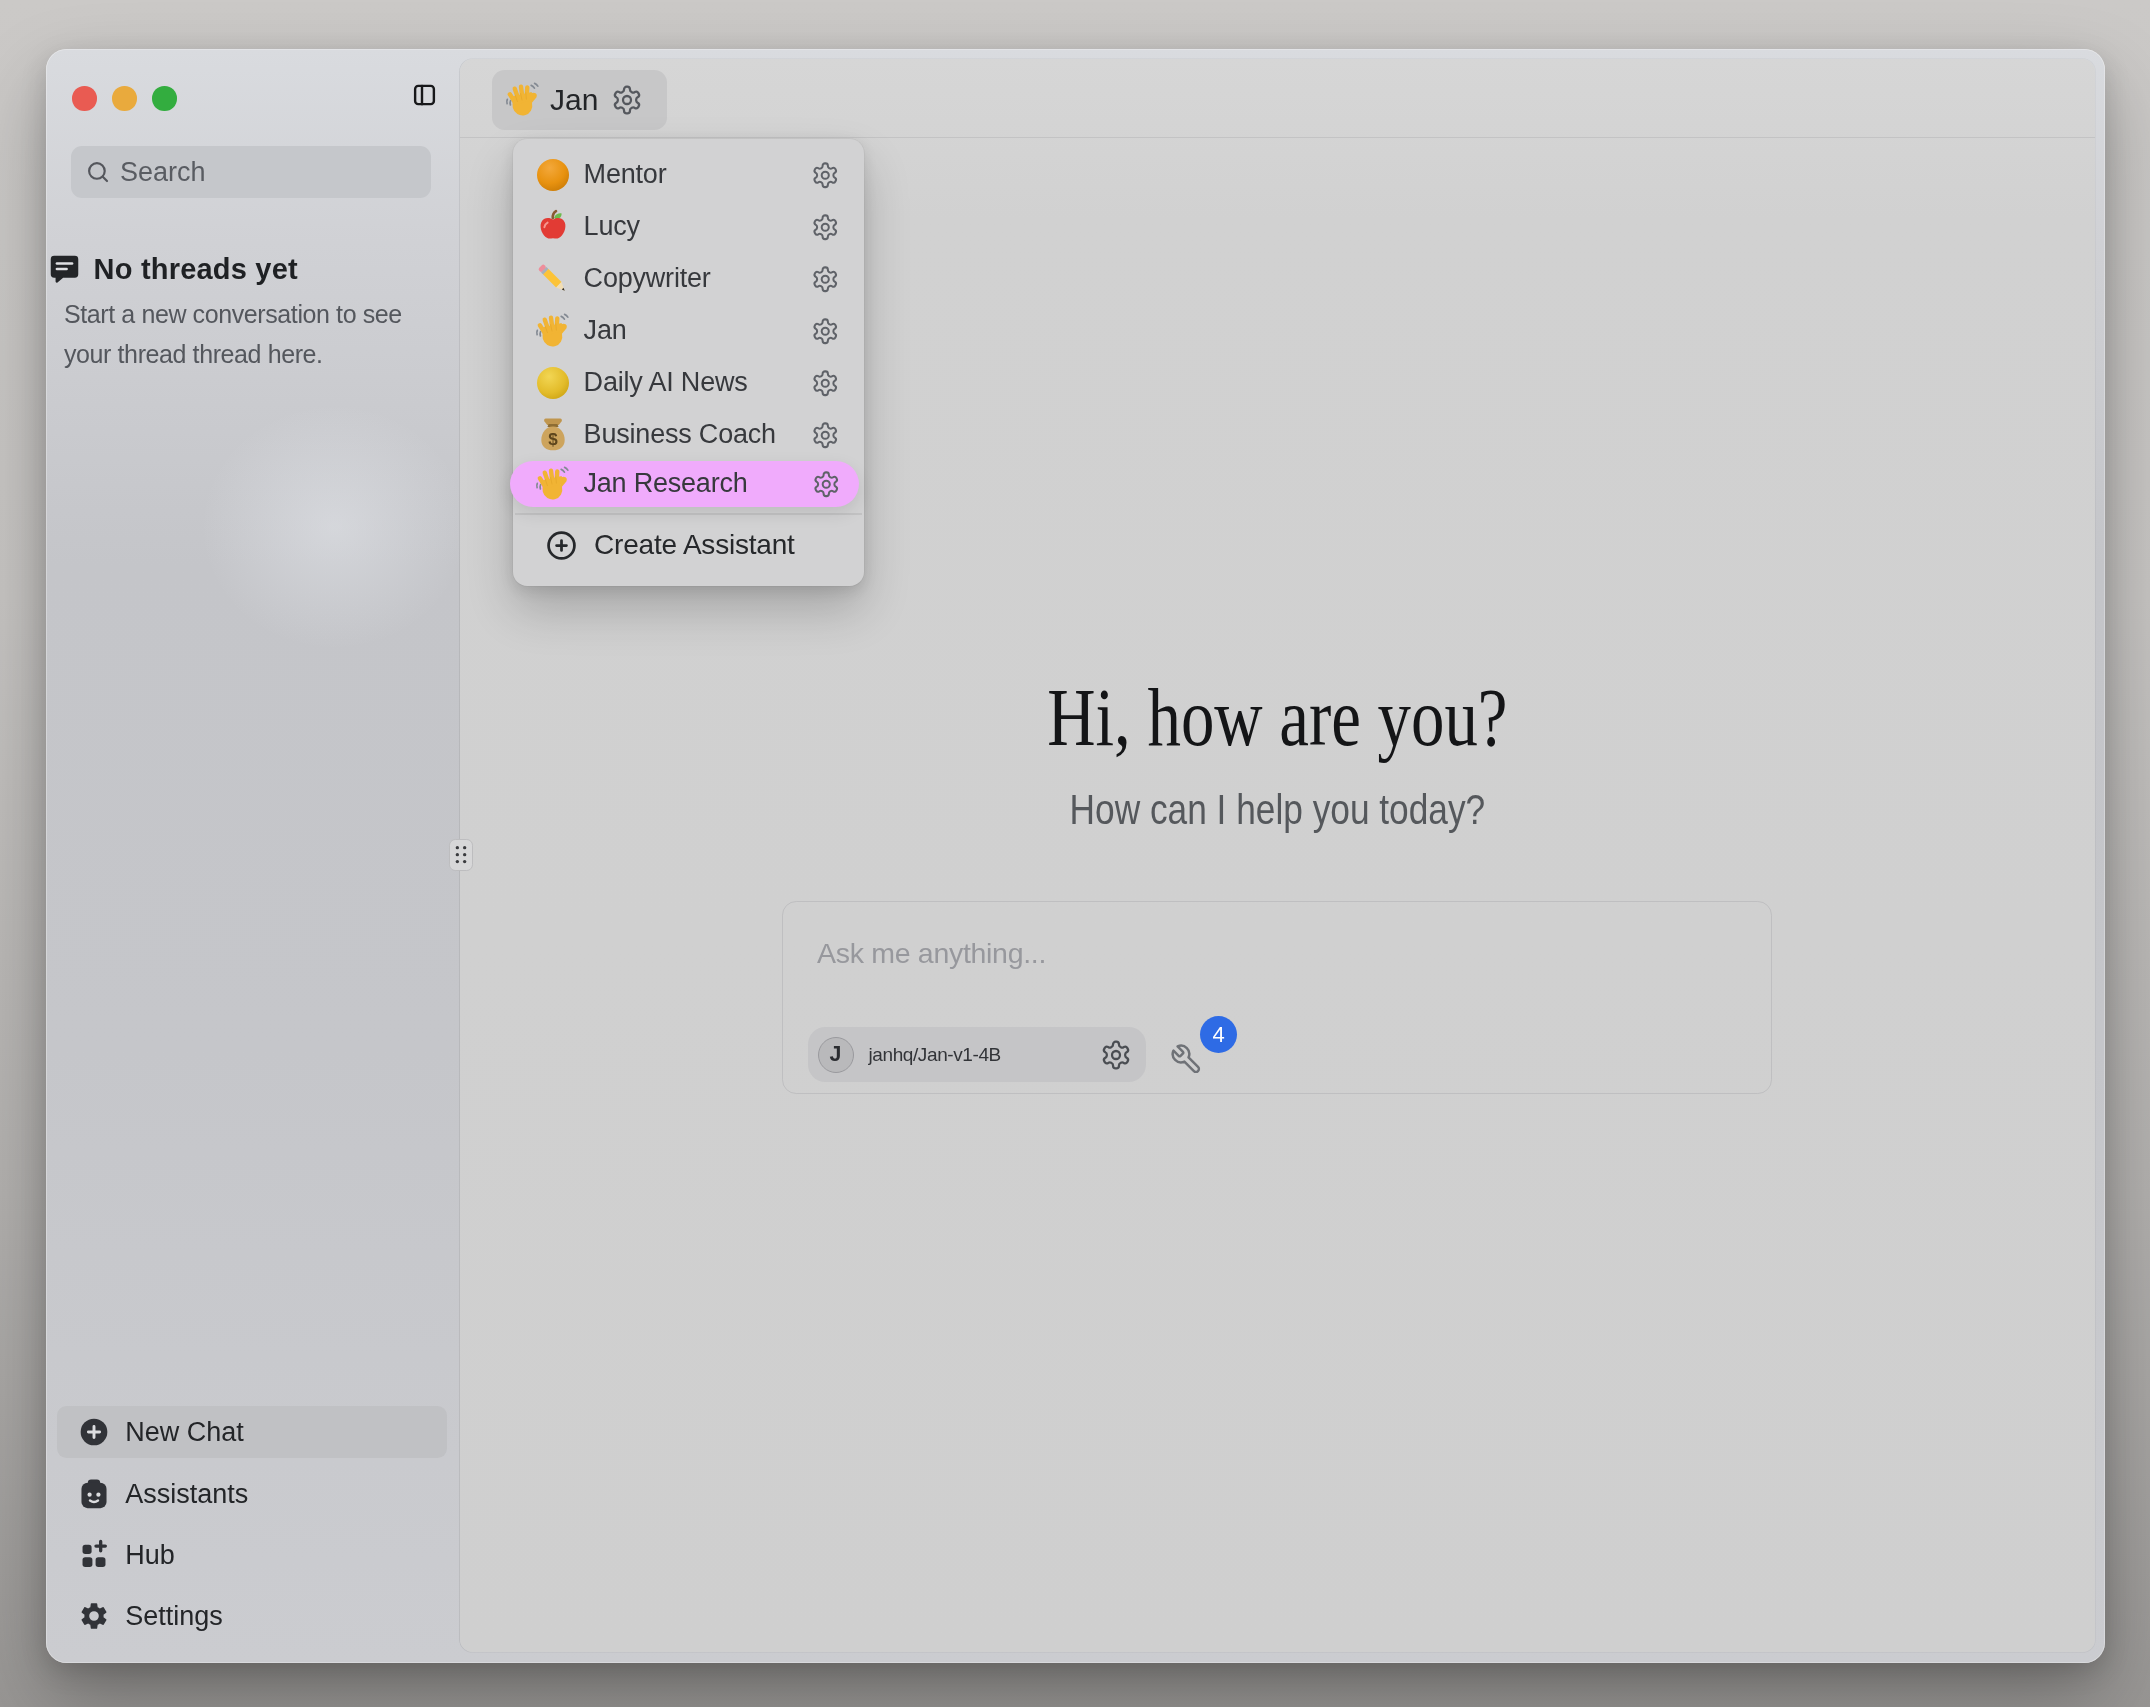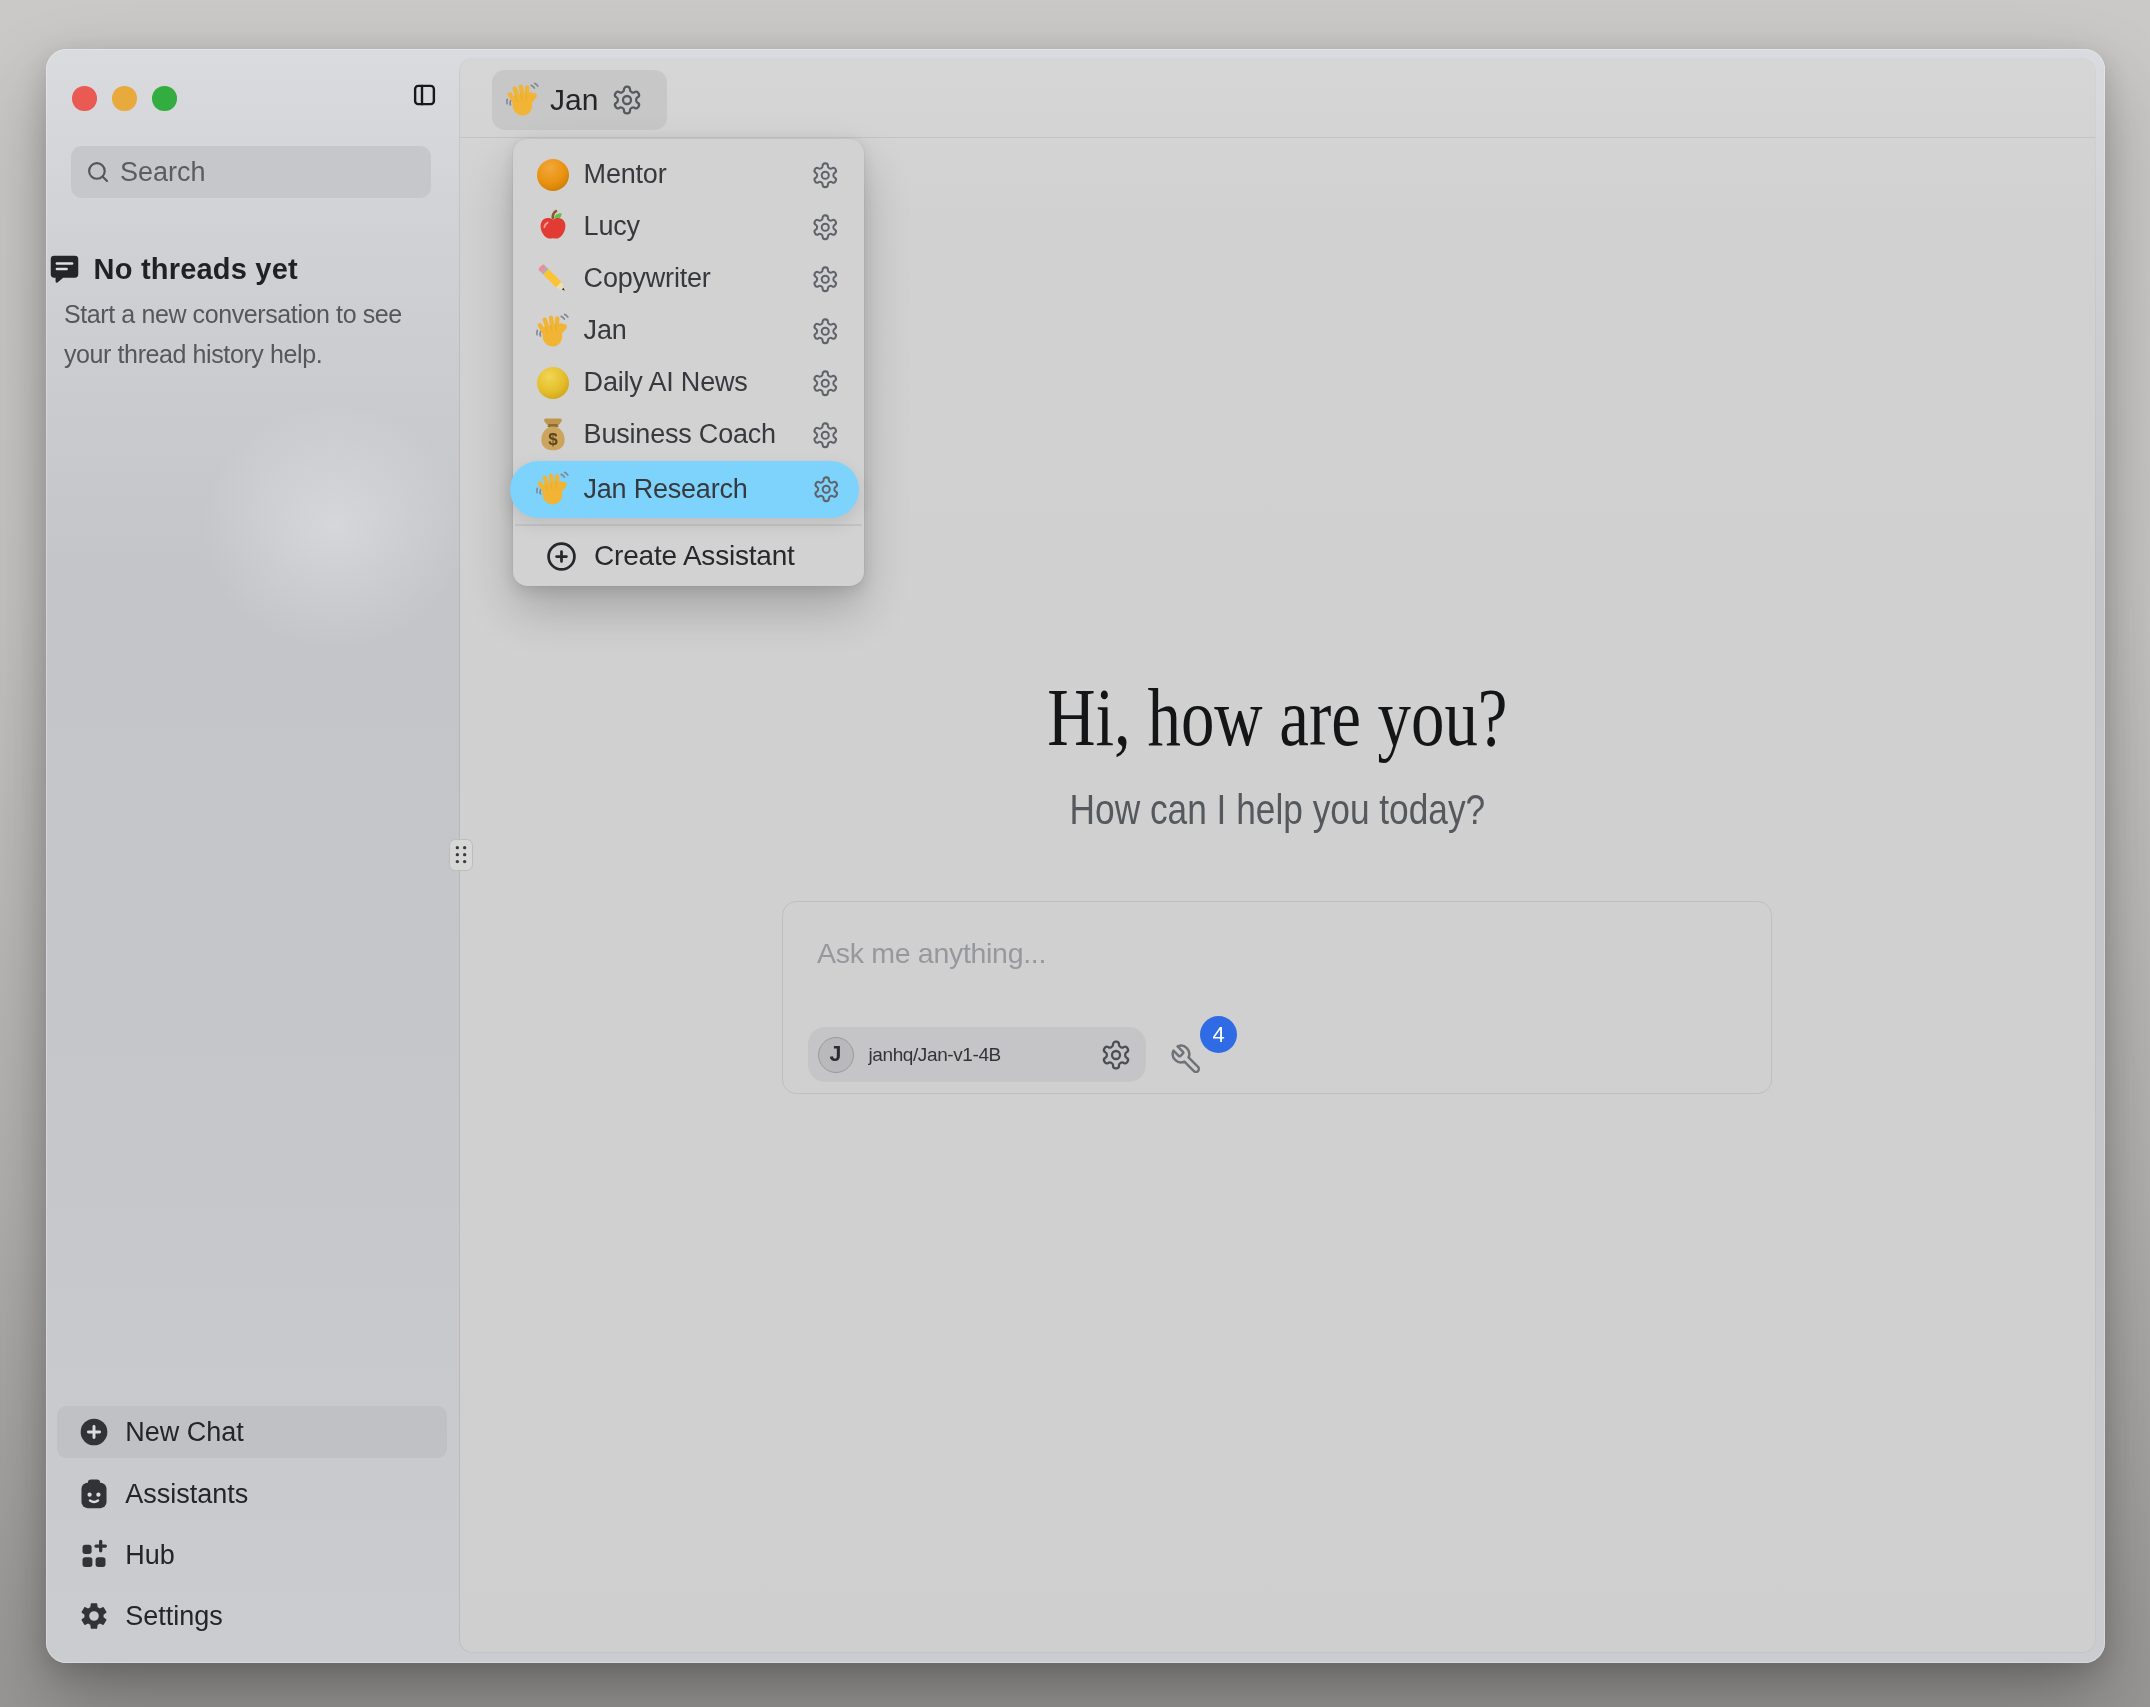--- a/index.html
+++ b/index.html
@@ -61,21 +61,21 @@
   .menu {
     position:absolute; left:53px; top:80px; width:351px; height:447px; border-radius:14.2px;
     background:#d2d2d3;
     box-shadow:0 24px 47px rgba(0,0,0,.20), 0 4.7px 14.2px rgba(0,0,0,.10), 0 0 0 0.8px rgba(0,0,0,.04);
     padding-top:9.5px;
   }
   .mrow { position:relative; height:52px; display:flex; align-items:center; padding:0 25px 0 22px; }
   .mrow .emj { width:36px; height:36px; margin-right:12.6px; flex:none; }
   .mrow span { font-size:27px; color:#37393d; flex:1; letter-spacing:-0.2px; }
   .mrow .g2 { width:28.5px; height:28.5px; color:#5f6268; flex:none; }
-  .mrow.hl { background:#7dd3fc; border-radius:32px; margin-left:-3.2px; margin-right:4.7px; height:57px;
+  .mrow.hl { background:#f0abfc; border-radius:32px; margin-left:-3.2px; margin-right:4.7px; height:46px;
              padding-left:25px; padding-right:19px; box-shadow:0 6.3px 17.4px rgba(0,0,0,.10); }
   .msep { height:1.6px; background:#c3c3c4; margin:6.3px 1.6px 4.7px 1.6px; }
   .crow { height:52px; display:flex; align-items:center; padding-left:32px; }
   .crow .cic { width:33px; height:33px; margin-right:16px; color:#26282b; }
   .crow span { font-size:28px; color:#26282b; letter-spacing:-0.2px; }
   
   .hiline { position:absolute; left:0; width:100%; text-align:center; top:618px;
             font-family:"Liberation Serif", serif; font-size:82px; color:#141517; line-height:1; }
   .hiline i { display:inline-block; font-style:normal; transform:scaleX(.815); transform-origin:50% 50%; }
   .subline { position:absolute; left:0; width:100%; text-align:center; top:729px;
@@ -161,21 +161,21 @@
   <div class="abs nothreads">
     <svg class="ic" viewBox="0 0 24 24" fill="#232528">
         <path d="M4.5 2h15A2.5 2.5 0 0 1 22 4.5v11a2.5 2.5 0 0 1-2.5 2.5H11l-4.1 3.4c-.65.54-1.4.1-1.4-.77V18h-1A2.5 2.5 0 0 1 2 15.5v-11A2.5 2.5 0 0 1 4.5 2z"></path>
         <g stroke="#dfe0e3" stroke-width="1.9" stroke-linecap="round" fill="none">
           <path d="M6.5 7.6h11"></path>
           <path d="M6.5 11.6h7"></path>
         </g>
       </svg>
     <b>No threads yet</b>
   </div>
-  <div class="abs sidepara">Start a new conversation to see your thread history help.</div>
+  <div class="abs sidepara">Start a new conversation to see your thread thread here.</div>
 
   <div class="abs navrow active nc" style="top:1357px">
     <svg class="nic" viewBox="0 0 24 24">
         <circle cx="12" cy="12" r="10" fill="#313338"></circle>
         <path d="M12 7.8v8.4M7.8 12h8.4" stroke="#dcdde0" stroke-width="2.2" stroke-linecap="round"></path>
       </svg>
     <span>New Chat</span>
   </div>
   <div class="abs navrow" style="top:1419px">
     <svg class="nic" viewBox="0 0 24 24">

